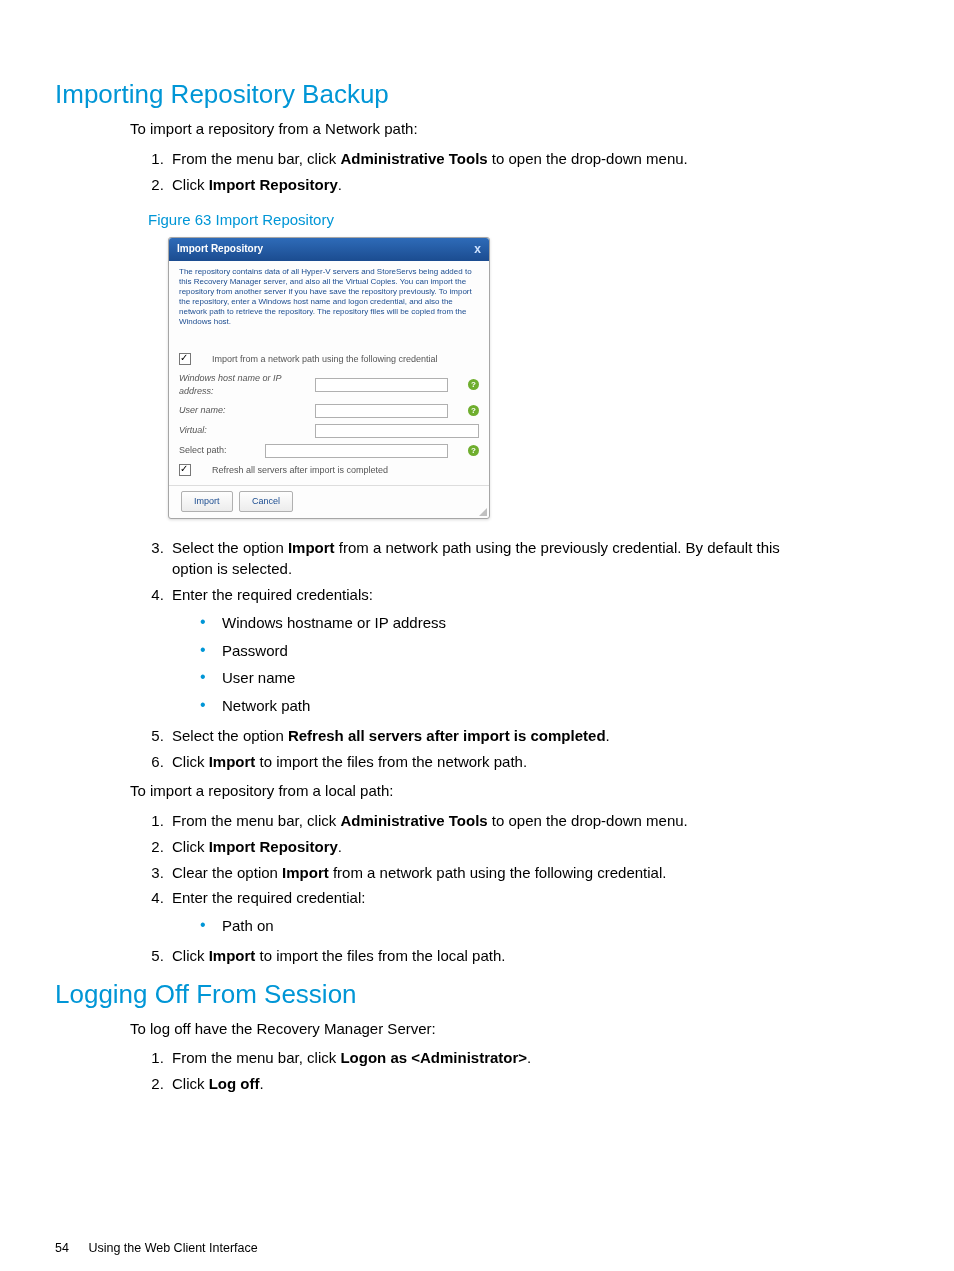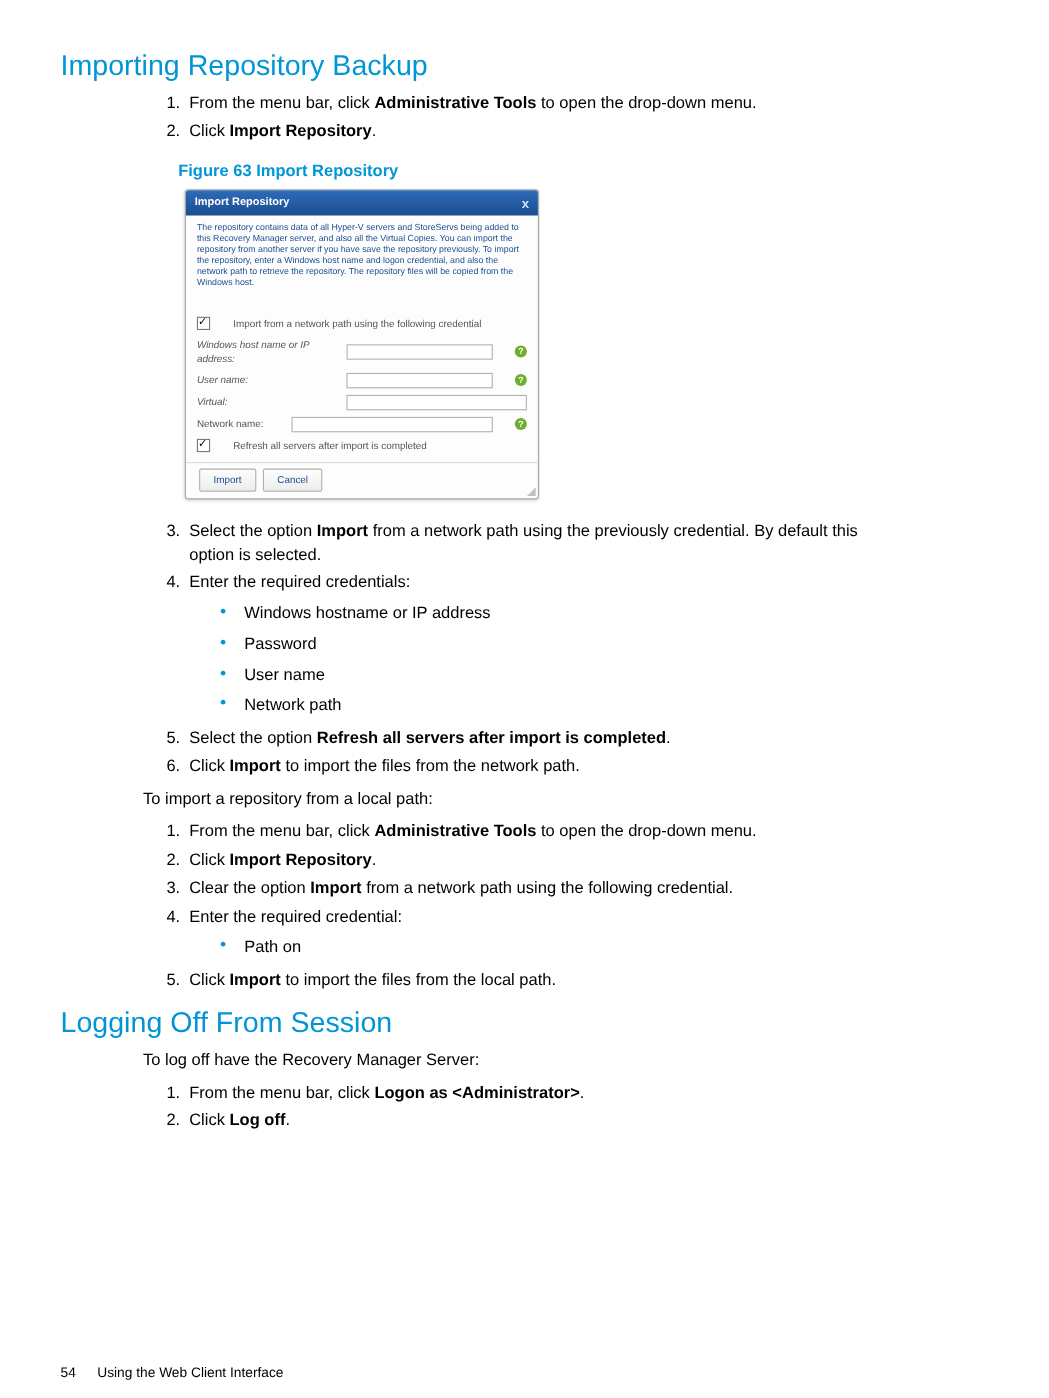--- a/index.html
+++ b/index.html
@@ -9,21 +9,21 @@
     background: #ffffff;
     font-family: Arial, Helvetica, sans-serif;
     color: #000;
     font-size: 15px;
     width: 954px;
   }
   .page {
     position: relative;
     width: 852px;
     min-height: 1271px;
-    padding: 44px 55px 40px 55px;
+    padding: 79px 55px 40px 55px;
     box-sizing: border-box;
   }
   h2.section {
     color: #0096d6;
     font-weight: 400;
     font-size: 26px;
     margin: 0 0 8px 0;
   }
   .body {
     margin-left: 75px;
@@ -53,23 +53,23 @@
     content: "•";
     position: absolute;
     left: 0;
     top: 0;
     color: #0096d6;
     font-size: 16px;
     line-height: 1.2;
   }
   .figcap {
     color: #0096d6;
-    font-weight: 700;
+    font-weight: 400;
     font-size: 15px;
-    margin: 14px 0 6px 32px;
+    margin: 14px 0 6px 18px;
   }
   b { font-weight: 700; }
 
   
   .dialog-wrap {
     margin: 0 0 18px 38px;
   }
   .dialog {
     width: 320px;
     border: 1px solid #a6a6a6;
@@ -198,20 +198,21 @@
   }
   .footer .pgnum { margin-right: 16px; }
 </style>
 </head>
 <body>
 
 <div class="page">
 
   <h2 class="section">Importing Repository Backup</h2>
   <div class="body">
+    <p>To import a repository from a Network path:</p>
 
     <ol class="numlist">
       <li>
         <span>From the menu bar, click </span><b>Administrative Tools</b><span> to open the drop-down menu.</span>
       </li>
       <li>
         <span>Click </span><b>Import Repository</b><span>.</span>
       </li>
     </ol>
 
@@ -239,21 +240,21 @@
           <div class="dlg-row">
             <span class="lbl">User name:</span>
             <span class="dlg-input"></span>
             <span class="help">?</span>
           </div>
           <div class="dlg-row">
             <span class="lbl">Virtual:</span>
             <span class="dlg-input"></span>
           </div>
           <div class="dlg-row">
-            <span class="lbl-short">Network name:</span>
+            <span class="lbl-short">Select path:</span>
             <span class="dlg-input-wide"></span>
             <span class="help">?</span>
           </div>
 
           <div class="dlg-row">
             <span class="chk checked"></span>
             <span>Refresh all servers after import is completed</span>
           </div>
         </div>
         <div class="dlg-footer">

